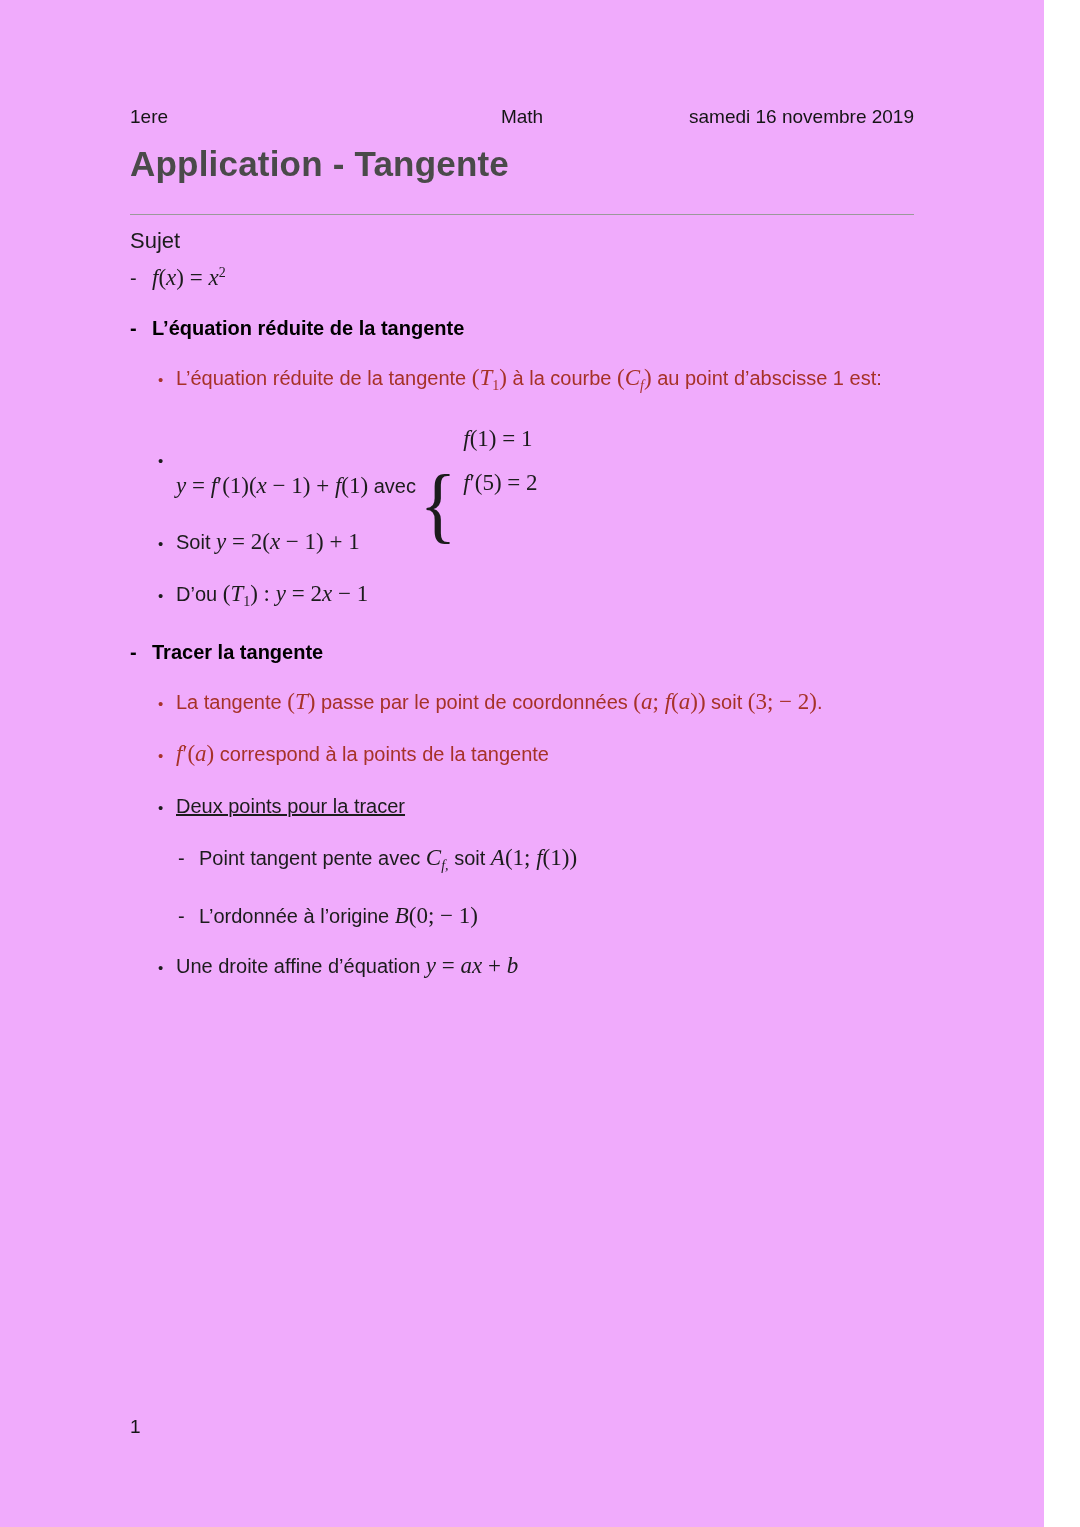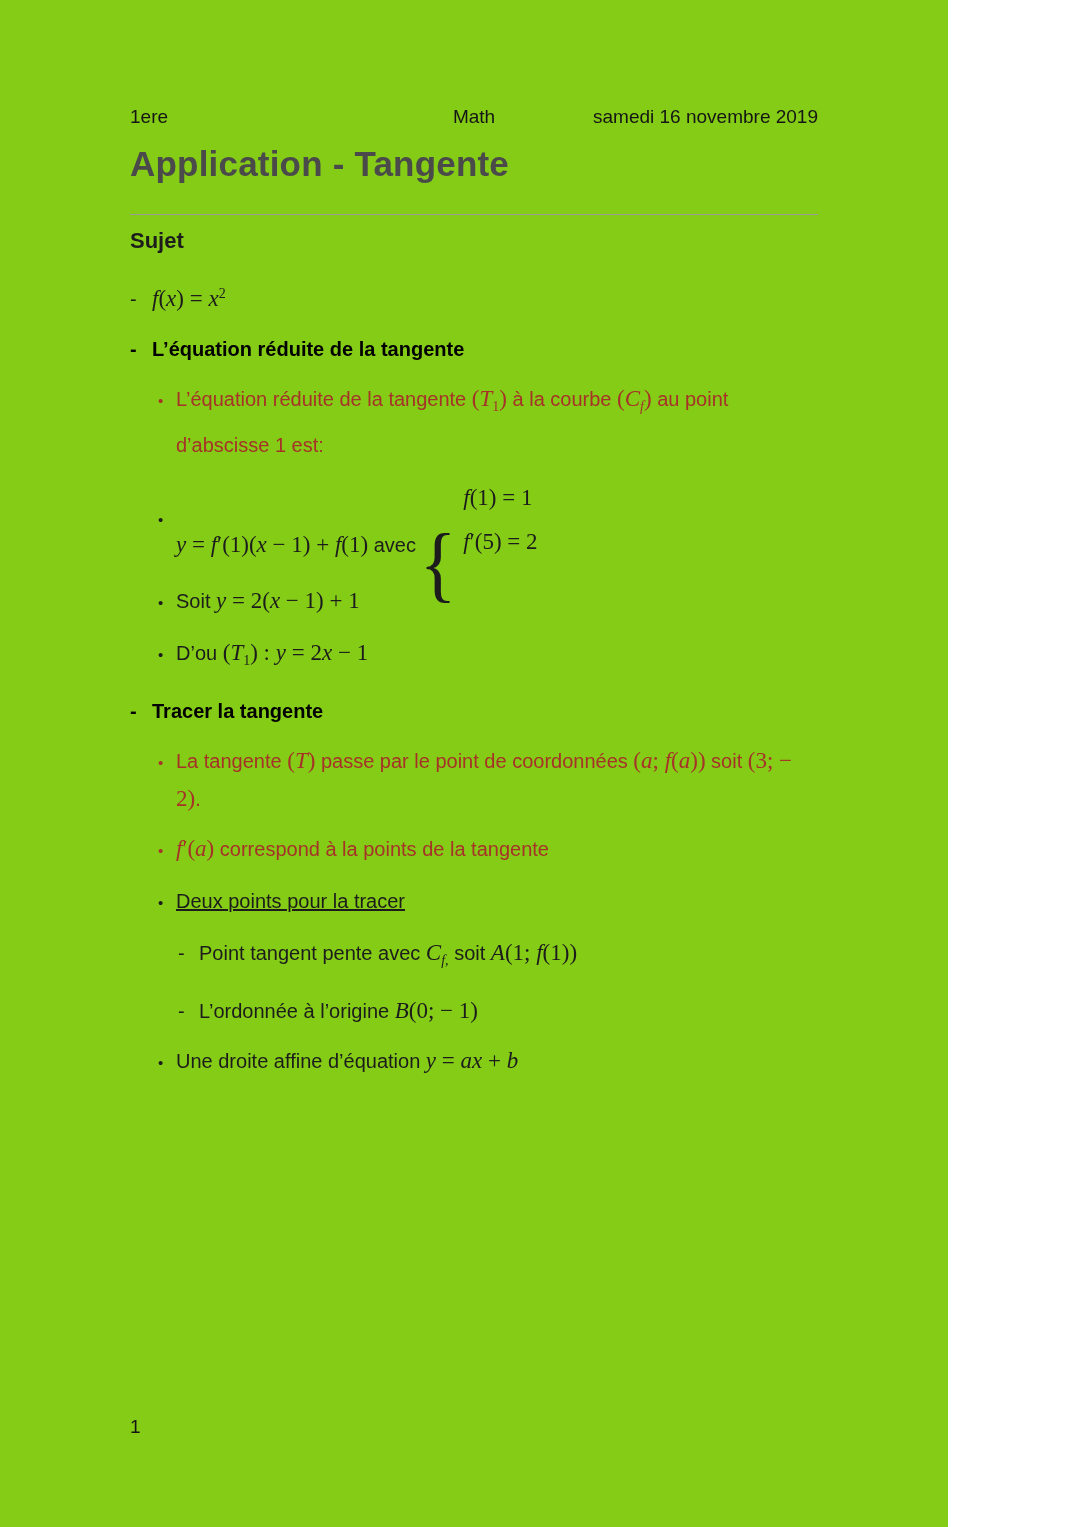--- a/index.html
+++ b/index.html
@@ -1,19 +1,19 @@
 <!DOCTYPE html>
 <html style="--red: #a63228; --title: #4a4a4a; --rule: #9a9a9a; --text: #1c1c1c;"><head>
 <meta charset="utf-8">
 <style>
   html,body{margin:0;padding:0;background:#ffffff;}
   .page{
     position:relative;
-    width:948px;height:1527px;
-    background:#84cc16;
+    width:1044px;height:1527px;
+    background:#f0abfc;
     box-sizing:border-box;
     padding:106px 130px 10px 130px;
     font-family:"Liberation Sans","DejaVu Sans",sans-serif;
     color:var(--text,#1c1c1c);
     overflow:hidden;
   }
   .header-row{display:flex;align-items:baseline;font-size:19px;color:#151515;}
   .header-left{flex:1 1 0;text-align:left;}
   .header-center{flex:0 0 auto;text-align:center;}
   .header-right{flex:1 1 0;text-align:right;}
@@ -22,22 +22,21 @@
     font-size:35px;font-weight:700;color:var(--title,#4a4a4a);
     letter-spacing:0.2px;
   }
   .rule{
     margin-top:30px;
     border:none;border-top:1px solid var(--rule,#9a9a9a);
     height:0;width:100%;
   }
   .section-heading{
     margin-top:13px;
-    font-size:22px;color:#1c1c1c;font-weight:700;
-    margin-bottom:21px;
+    font-size:22px;color:#1c1c1c;font-weight:400;
   }
   
   .item{
     display:flex;align-items:baseline;
     font-size:20px;line-height:38px;color:#1c1c1c;
     margin-bottom:12px;
   }
   .item .marker{flex:none;}
   .item .body{flex:1 1 auto;min-width:0;}
   .lvl1{padding-left:0;}

